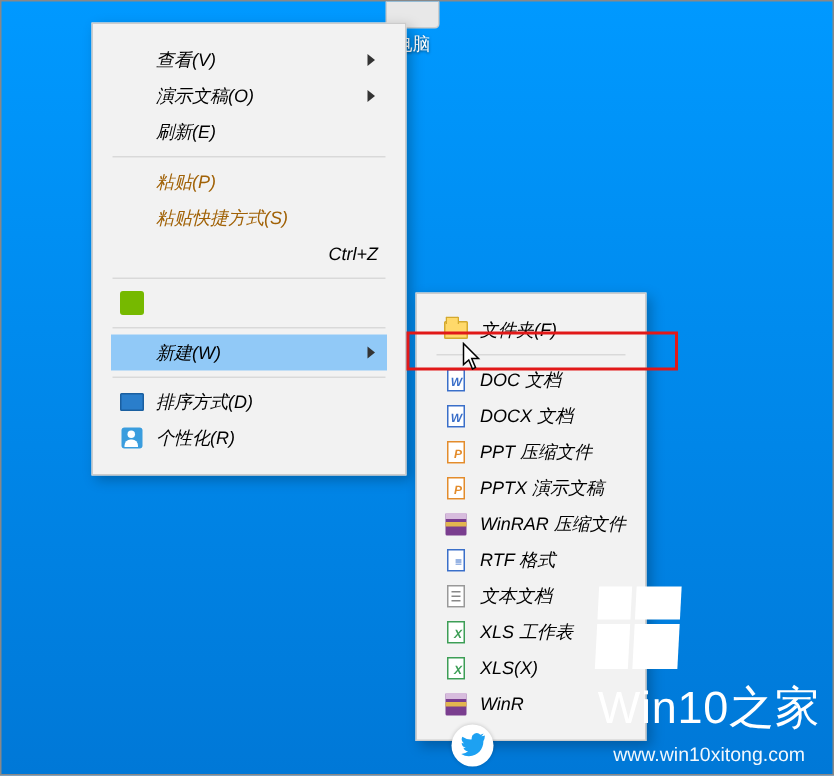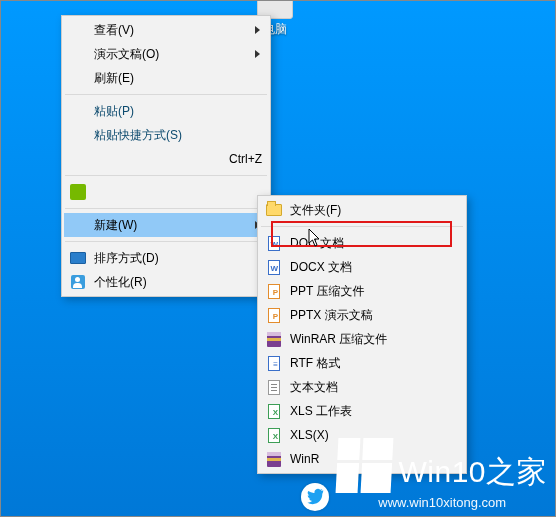--- a/index.html
+++ b/index.html
@@ -29,35 +29,36 @@
     border-radius: 3px;
     border: 1px solid #ccc;
   }
   .desktop-icon .label { font-size: 12px; text-shadow: 0 1px 2px rgba(0,0,0,.6); }
 
   .menu {
     position: absolute;
     background: #f2f2f2;
     border: 1px solid #ccc;
     box-shadow: 3px 3px 8px rgba(0,0,0,.25);
-    padding: 2px;
+    padding: 12px;
+    font-style: italic;
   }
   .menu1 { top: 14px; left: 60px; width: 210px; }
-  .menu2 { top: 194px; left: 256px; width: 210px; }
+  .menu2 { top: 194px; left: 276px; width: 154px; }
 
   .menu-item {
     display: flex;
     align-items: center;
     height: 24px;
     padding: 0 6px 0 30px;
     position: relative;
     color: #000;
     white-space: nowrap;
   }
-  .menu-item.disabled { color: #0c4a6e; }
+  .menu-item.disabled { color: #a16207; }
   .menu-item.hover, .menu-item.selected { background: #91c9f7; }
   .menu-item .shortcut {
     margin-left: auto;
     color: #000;
     font-size: 12px;
   }
   .menu-item .arrow {
     position: absolute;
     right: 8px;
     top: 50%;
@@ -119,23 +120,24 @@
 
   .watermark {
     position: absolute;
     right: 8px;
     bottom: 6px;
     text-align: right;
     color: #fff;
   }
   .watermark .logo {
     display: flex;
-    align-items: flex-end;
+    align-items: flex-start;
     justify-content: flex-end;
     gap: 6px;
+    flex-direction: column;
   }
   .winlogo {
     display: grid;
     grid-template-columns: 22px 30px;
     grid-template-rows: 22px 30px;
     gap: 3px;
     transform: skewX(-3deg);
   }
   .winlogo div { background: #fff; }
   .watermark .brand { font-size: 30px; font-weight: 500; letter-spacing: .5px; }

